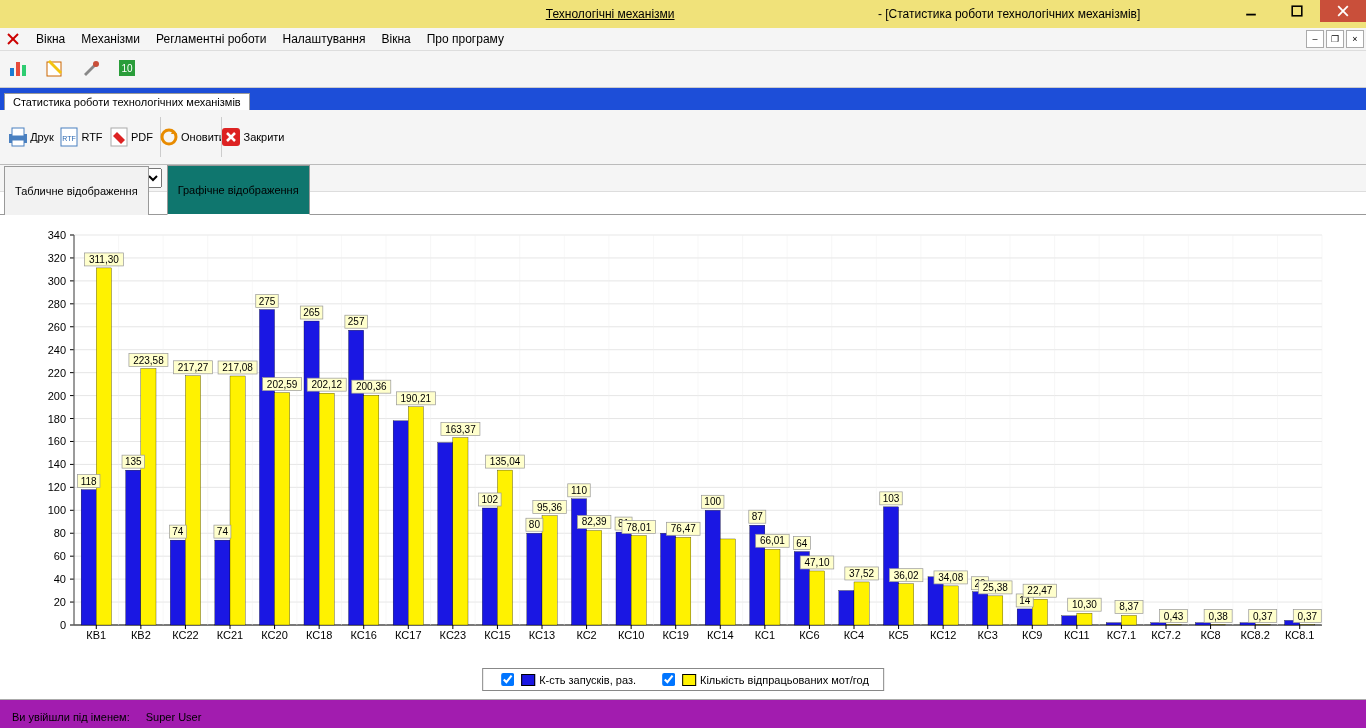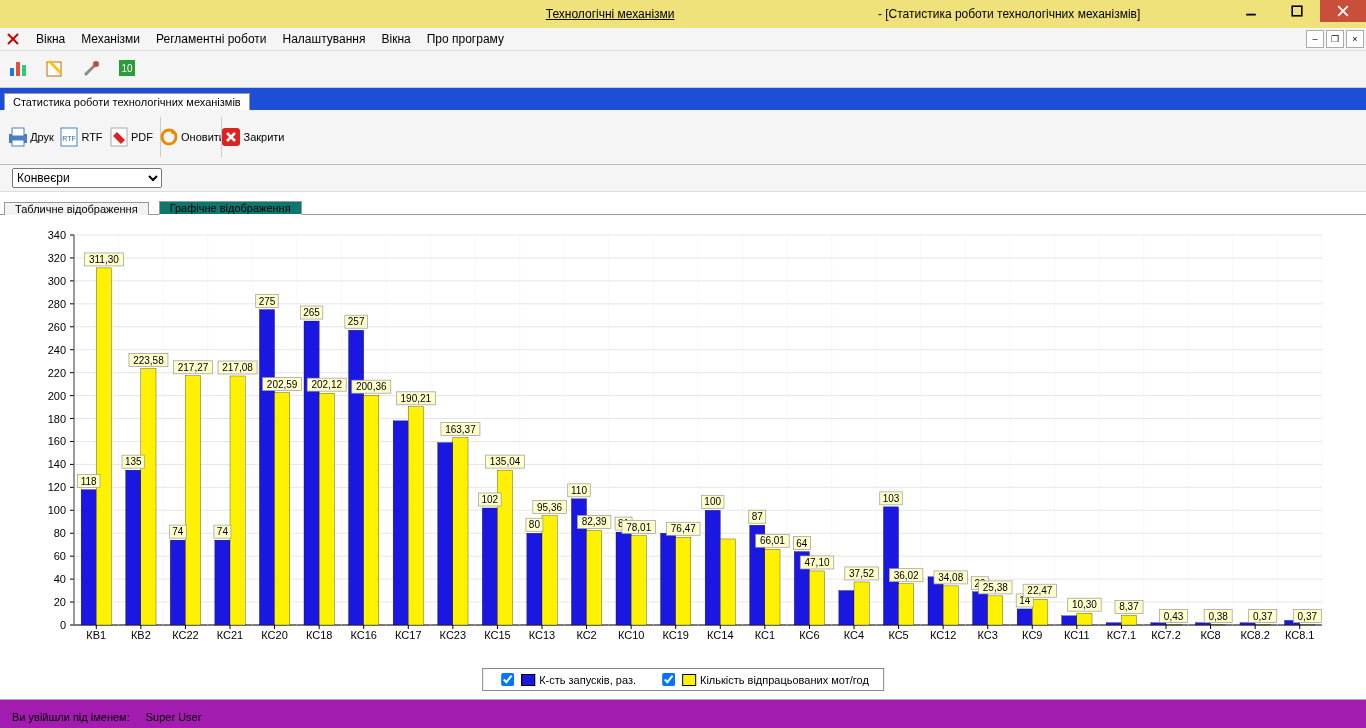--- a/index.html
+++ b/index.html
@@ -160,24 +160,24 @@
     height: 22px;
     display: flex;
     align-items: flex-end;
     padding-left: 4px;
     border-bottom: 1px solid #999;
     background: #fff;
   }
   .view-tab {
     border: 1px solid #999;
     border-bottom: 0;
-    padding: 0 10px;
+    padding: 18px 10px;
     background: #f2f2f2;
     font-size: 11px;
-    margin-right: 10px;
+    margin-right: 18px;
     position: relative;
     top: 1px;
   }
   .view-tab.active {
     background: #0f766e;
     border-bottom: 1px solid #fff;
   }
   
   .chart-area {
     flex: 1;

